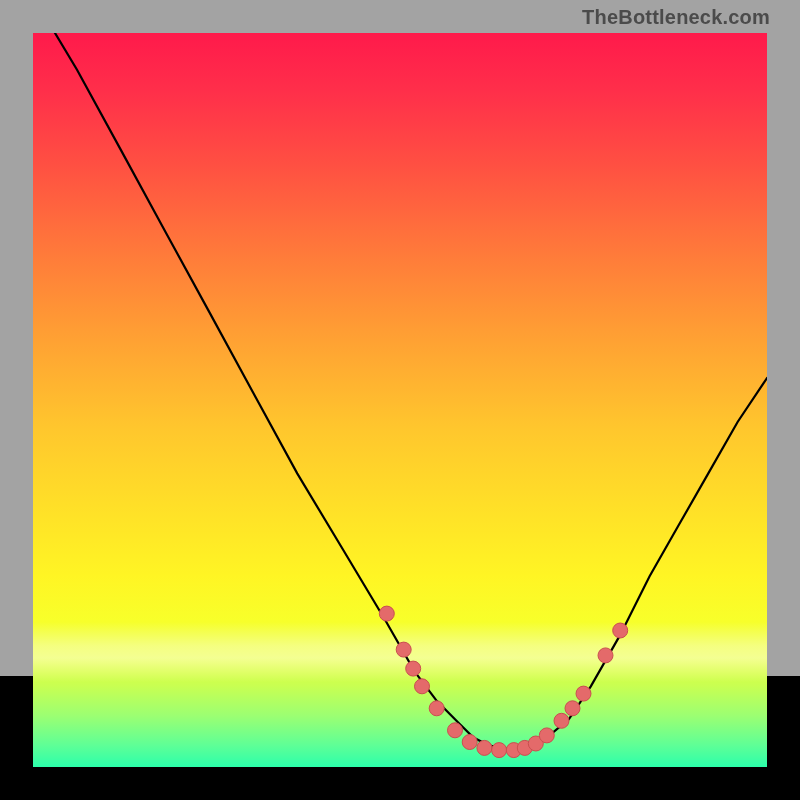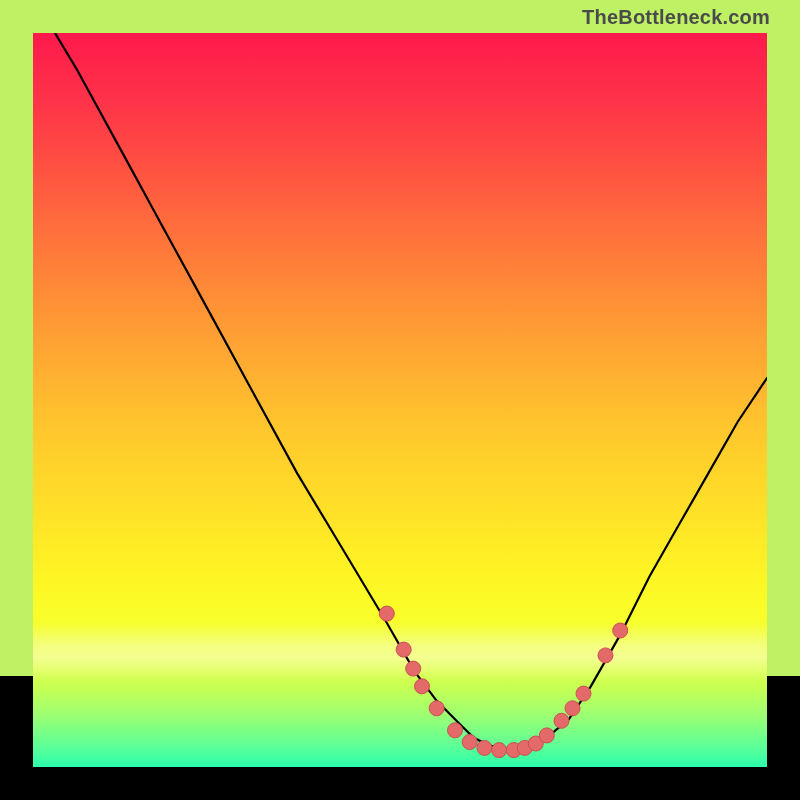--- a/index.html
+++ b/index.html
@@ -8,21 +8,21 @@
     width: 800px;
     height: 800px;
     background: #000;
     overflow: hidden;
     font-family: Arial, Helvetica, sans-serif;
   }
   .stage {
     position: relative;
     width: 800px;
     height: 676px;
-    background: #bef264;
+    background: #a3a3a3;
   }
   .plot-area {
     position: absolute;
     left: 33px;
     top: 33px;
     width: 734px;
     height: 734px;
     background: linear-gradient(to bottom,
       #ff1a4b 0%,
       #ff2f4a 8%,

